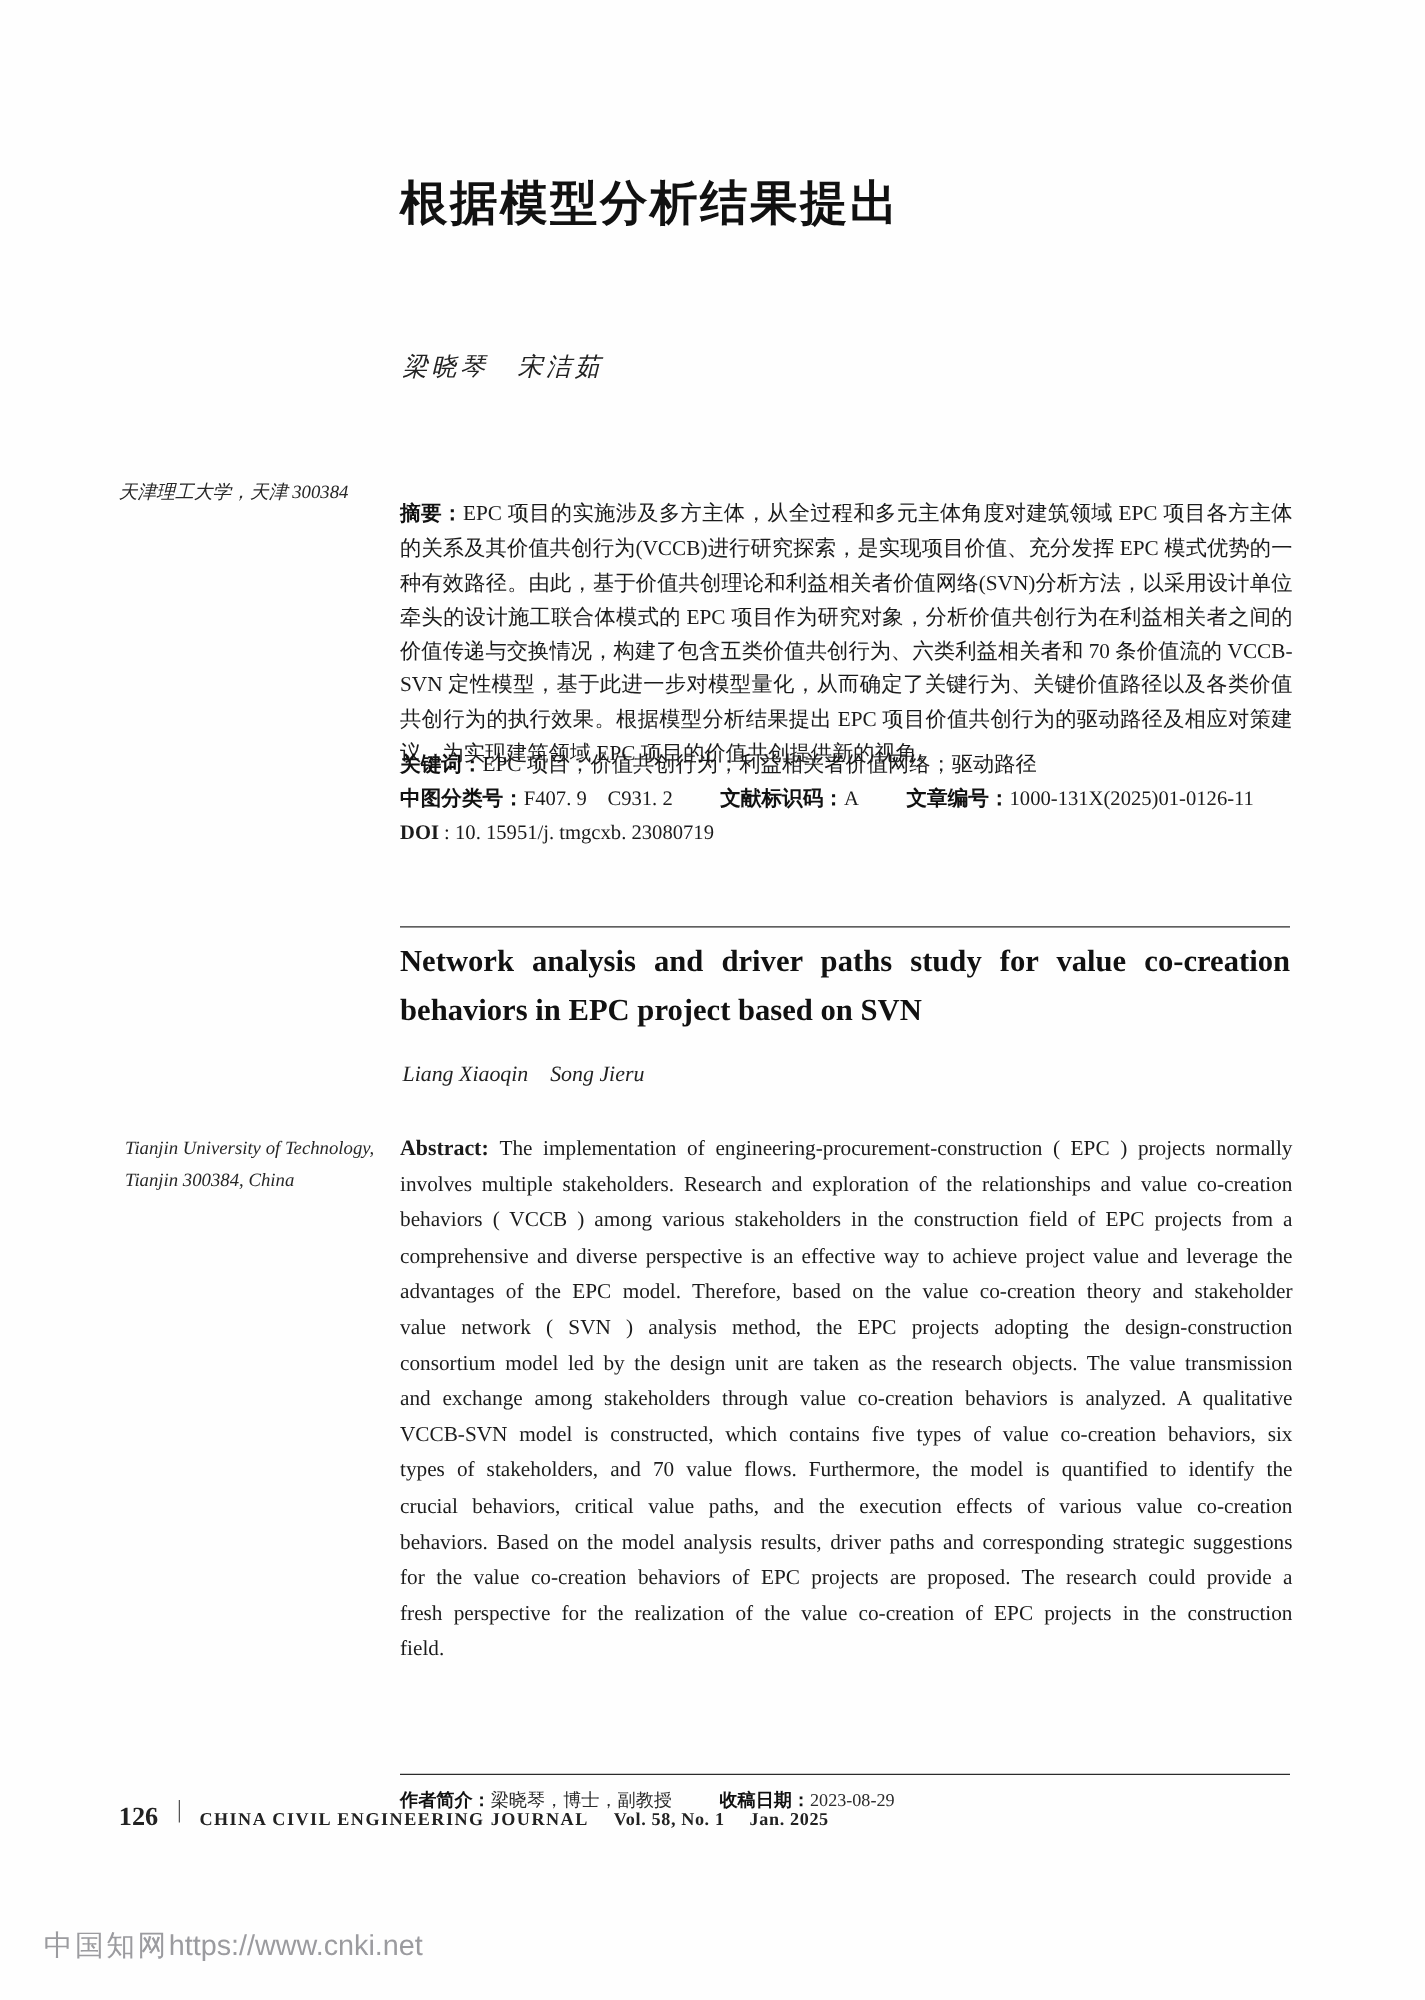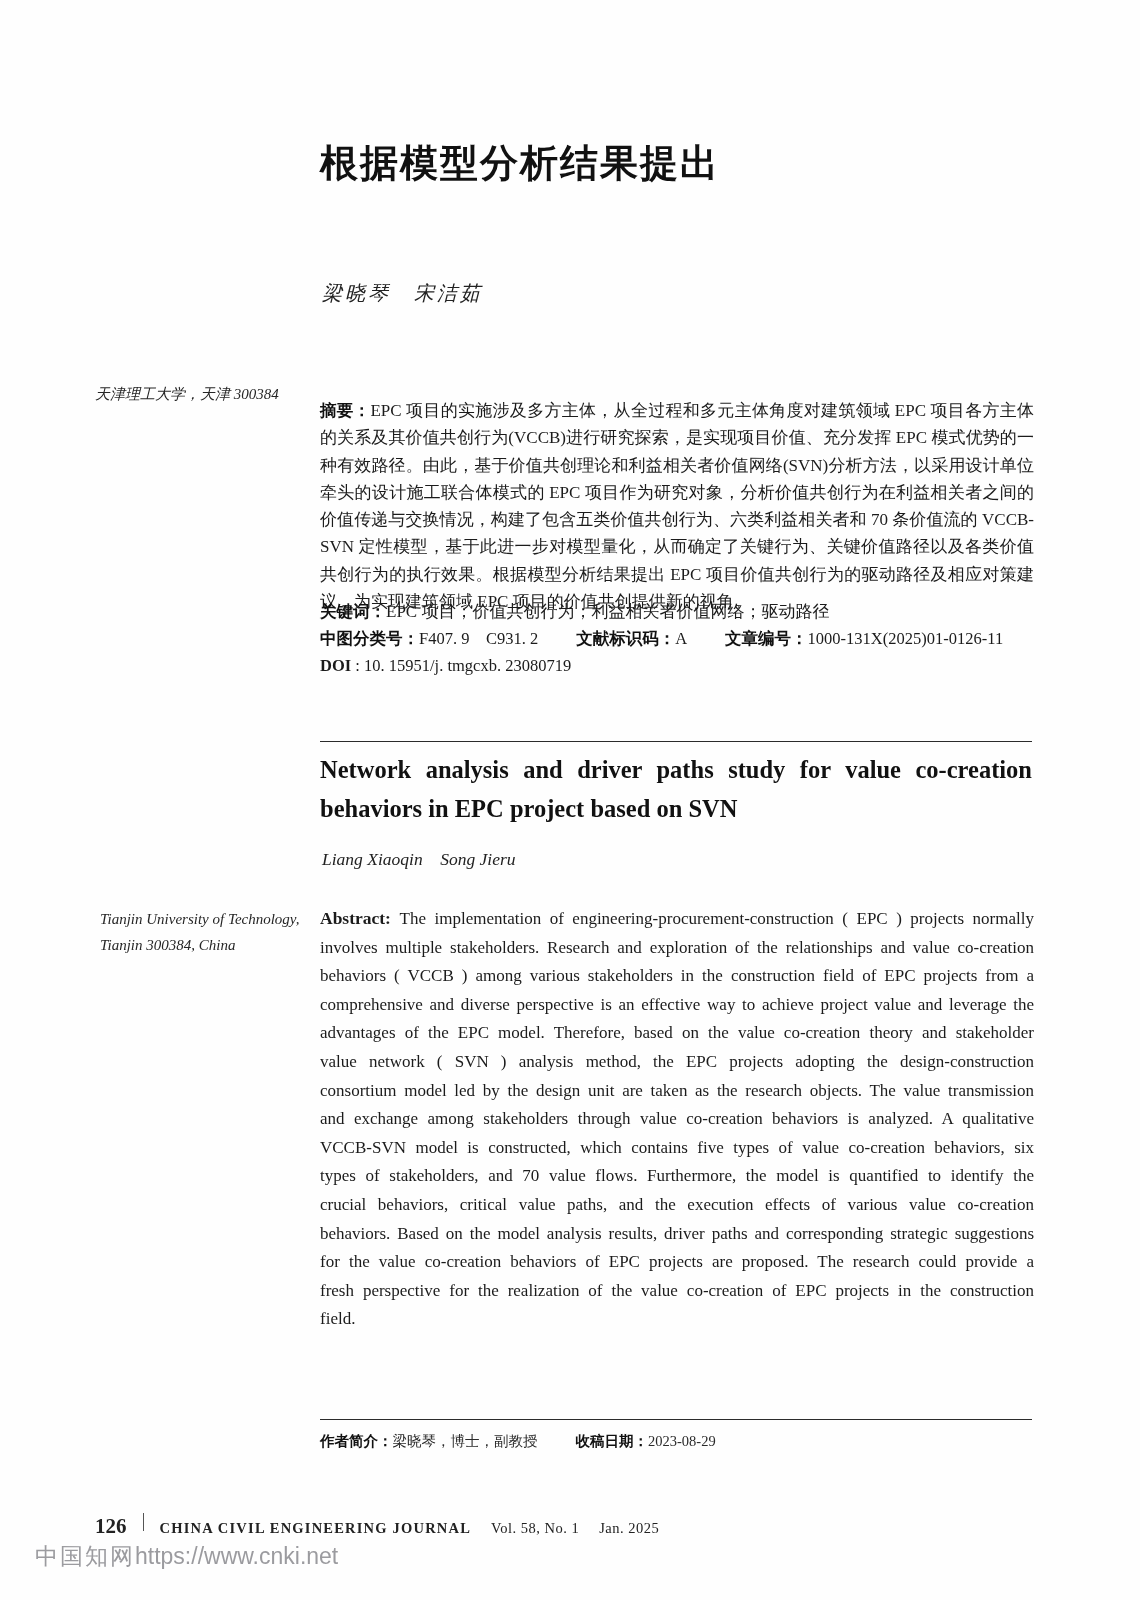--- a/index.html
+++ b/index.html
@@ -122,38 +122,38 @@
   .footnote {
     left: 320px; top: 1430px; width: 714px;
     font-size: 14.5px; line-height: 22px;
     color: #2a2a2a;
   }
   .footnote .label-hei { font-size: 14.5px; }
   .footnote .gap { display: inline-block; width: 38px; }
 
   
   .page-footer {
-    left: 95px; top: 1504px;
+    left: 95px; top: 1432px;
     display: flex; align-items: baseline;
     color: #222;
   }
   .page-number { font-size: 21px; font-weight: 600; }
   .footer-sep {
     width: 1px; height: 18px;
     background: #555;
     margin: 0 16px;
     align-self: center;
   }
   .journal-name {
     font-size: 14.5px; font-weight: 600;
     letter-spacing: 1.2px;
     margin-top: 16px;
   }
   .vol-issue, .issue-date {
-    font-size: 14.5px; font-weight: 400;
+    font-size: 14.5px; font-weight: 700;
     margin-left: 20px; letter-spacing: .5px;
   }
 
   
   .watermark {
     left: 35px; top: 1541px;
     display: flex; align-items: baseline; 
     font-family: "Liberation Sans", "DejaVu Sans", sans-serif;
     color: #9b9b9f;
   }

